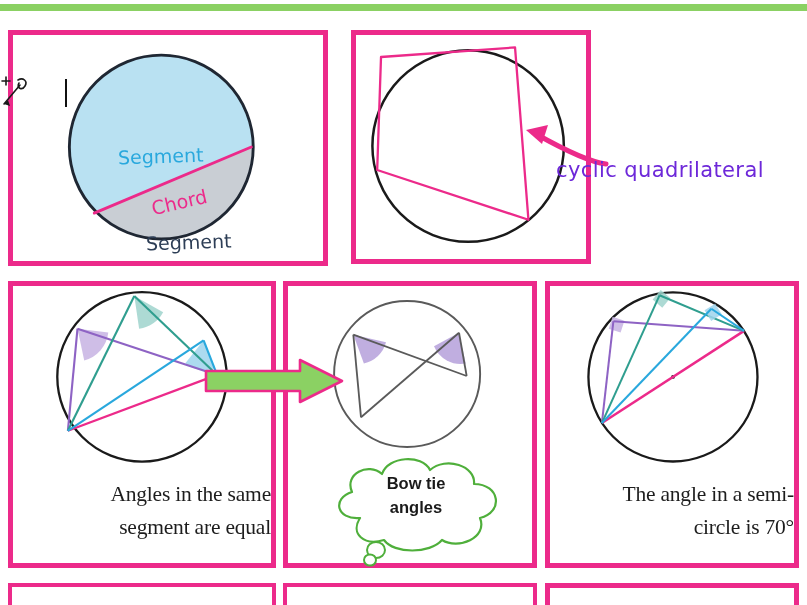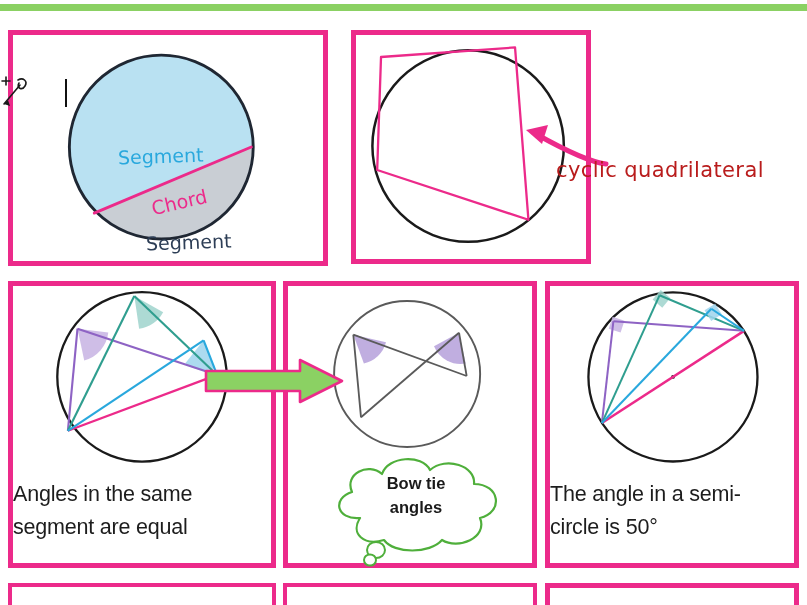--- a/index.html
+++ b/index.html
@@ -49,22 +49,22 @@
     height: 100%;
     display: block;
     overflow: visible;
   }
 
   
   .caption {
     position: absolute;
     left: 0;
     width: 100%;
-    text-align: left;
-    font-family: Liberation Sans, sans-serif;
+    text-align: right;
+    font-family: Liberation Serif, serif;
     font-size: 21.5px;
     line-height: 1.52;
     color: #1d1d1d;
     letter-spacing: -0.2px;
     white-space: pre-line;
   }
 
   
   .wand-cursor {
     position: absolute;
@@ -80,21 +80,21 @@
     width: 2px;
     height: 28px;
     background: #111111;
   }
 
   
   .cq-label {
     position: absolute;
     font-family: "DejaVu Sans", sans-serif;
     font-size: 21px;
-    color: #b91c1c;
+    color: #6d28d9;
     white-space: nowrap;
     letter-spacing: 0.4px;
   }
 
   
   .cloud-text {
     position: absolute;
     text-align: center;
     font-family: "Liberation Sans", sans-serif;
     font-size: 16.5px;
@@ -255,21 +255,21 @@
 
       <g>
         <rect x="164" y="20" width="13" height="13" fill="#9dd4ec" opacity="0.85" transform="rotate(58 170 26)"></rect>
         <g stroke="#29a8dd" stroke-width="2.1" fill="none">
           <line x1="168" y1="23" x2="54" y2="142"></line>
           <line x1="168" y1="23" x2="202" y2="46"></line>
         </g>
       </g>
     </svg>
     <div class="caption" style="top:192px;">The angle in a semi-
-circle is 50°</div>
+circle is 70°</div>
   </div>
 
   <div class="panel thin" style="left:8px; top:583px; width:268px; height:120px;">
     <svg class="panel-svg" viewBox="0 0 268 120">
       <circle cx="120" cy="75" r="48" fill="none" stroke="#1a1a1a" stroke-width="2.6"></circle>
     </svg>
   </div>
   <div class="panel thin" style="left:283px; top:583px; width:254px; height:120px;">
     <svg class="panel-svg" viewBox="0 0 254 120">
       <circle cx="116" cy="78" r="42" fill="none" stroke="#4a4a4a" stroke-width="2.2"></circle>

